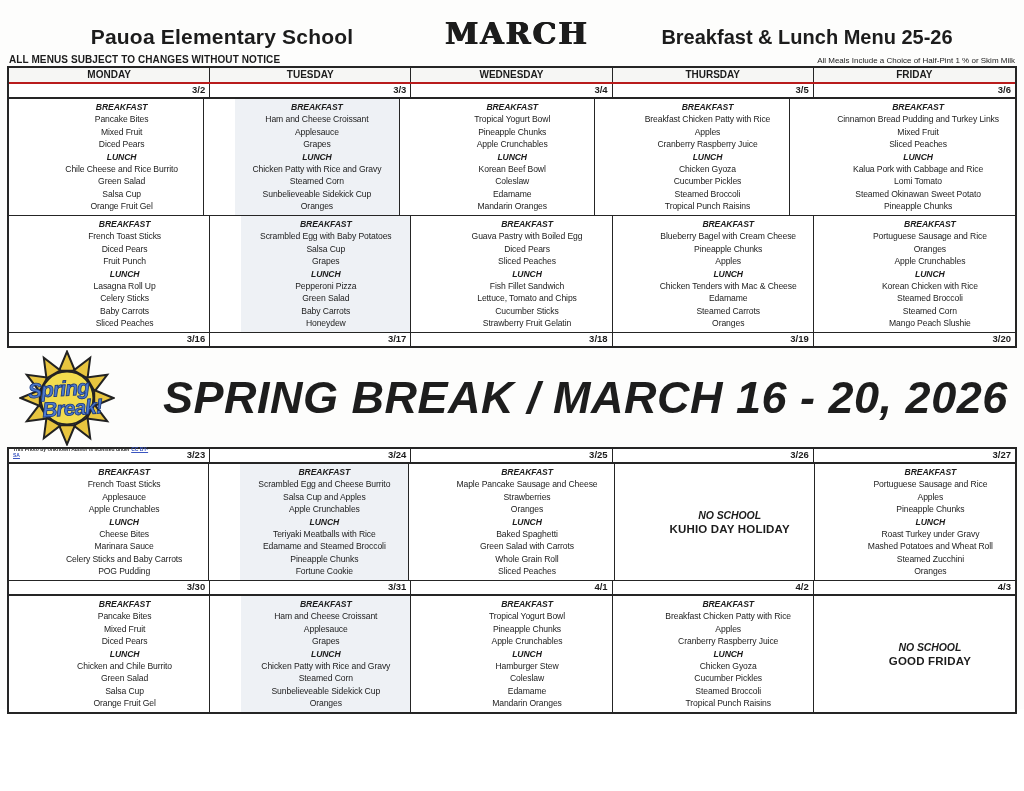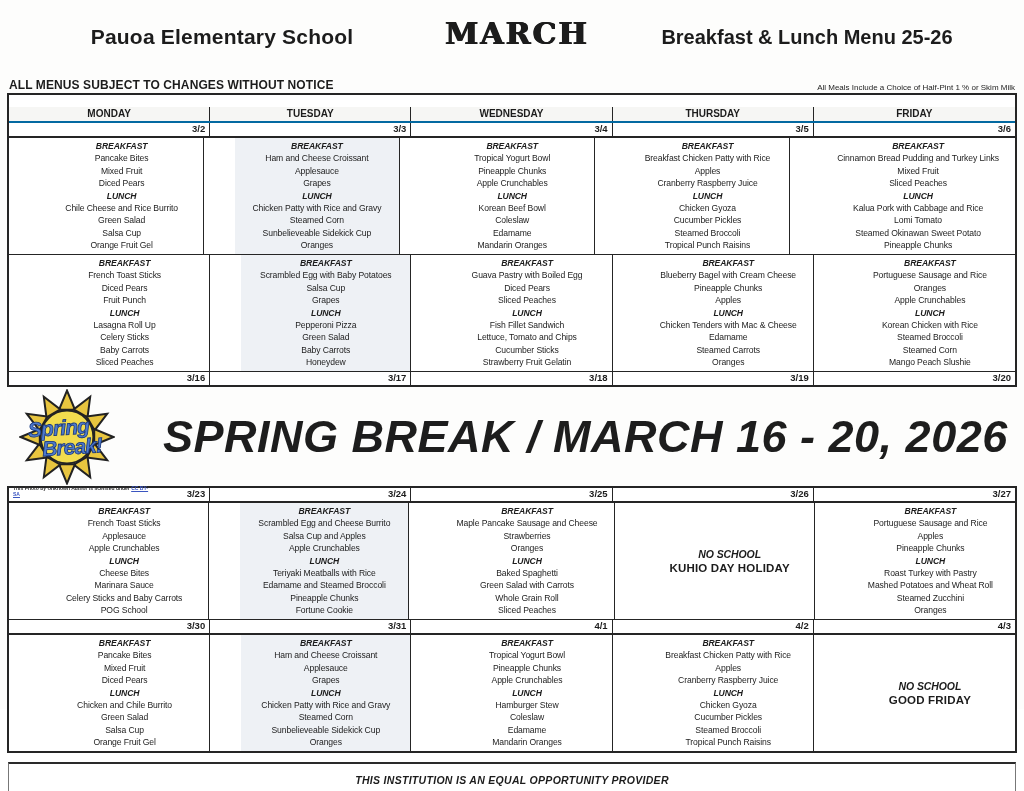--- a/index.html
+++ b/index.html
@@ -7,27 +7,27 @@
   body { font-family:"Liberation Sans", sans-serif; color:#1c1c1c; }
   .page { position:relative; width:1024px; height:709px; padding:16px 7px 0 7px; background:#fdfdfc; }
 
   
   .topbar { display:grid; grid-template-columns:430px 160px 1fr; align-items:baseline; }
   .school { text-align:center; font-size:21px; font-weight:700; letter-spacing:0.2px; }
   .month  { text-align:center; font-family:"DejaVu Serif", serif; font-weight:700; font-size:30px;
             letter-spacing:2px; text-shadow:0.7px 0 currentColor, -0.7px 0 currentColor; }
   .mtitle { text-align:center; font-size:20px; font-weight:700; }
   .notes { display:flex; justify-content:space-between; align-items:flex-end; padding:3px 2px 1px 2px; }
-  .note-left  { font-size:12px; font-weight:600; letter-spacing:0.1px;margin-top:24px; }
+  .note-left  { font-size:10px; font-weight:600; letter-spacing:0.1px; }
   .note-right { font-size:8px; }
 
   
   .menu-table { border:2px solid #252525; border-bottom:none; background:#fff; }
   .menu-table.closed { border-bottom:2px solid #252525; }
-  .dayhead-row { display:grid; grid-template-columns:repeat(5,1fr); border-bottom:2px solid #0369a1; background:#f6f6f4;margin-top:12px; }
+  .dayhead-row { display:grid; grid-template-columns:repeat(5,1fr); border-bottom:2px solid #b91c1c; background:#f6f6f4; }
   .dayhead-cell { text-align:center; font-weight:700; font-size:10px; padding:1px 0 2px; border-right:1.5px solid #252525; }
   .dayhead-cell:last-child { border-right:none; }
 
   .date-strip { display:grid; grid-template-columns:repeat(5,1fr); border-bottom:2px solid #252525; }
   .date-cell { position:relative; height:13px; text-align:right; font-weight:700; font-size:9.5px;
                line-height:12px; padding:0 4px; border-right:1.5px solid #252525; }
   .date-cell:last-child { border-right:none; }
 
   .week-row { display:grid; grid-template-columns:repeat(5,1fr); border-bottom:1.5px solid #252525; }
   .week-row.last { border-bottom:none; }
@@ -245,21 +245,21 @@
       <div class="week-row">
         <div class="menu-cell">
           <div class="meal-label">BREAKFAST</div>
           <div class="entree">French Toast Sticks</div>
           <div class="side">Applesauce</div>
           <div class="side">Apple Crunchables</div>
           <div class="meal-label">LUNCH</div>
           <div class="entree">Cheese Bites</div>
           <div class="side">Marinara Sauce</div>
           <div class="side">Celery Sticks and Baby Carrots</div>
-          <div class="side">POG School</div>
+          <div class="side">POG Pudding</div>
         </div>
         <div class="menu-cell tint">
           <div class="meal-label">BREAKFAST</div>
           <div class="entree">Scrambled Egg and Cheese Burrito</div>
           <div class="side">Salsa Cup and Apples</div>
           <div class="side">Apple Crunchables</div>
           <div class="meal-label">LUNCH</div>
           <div class="entree">Teriyaki Meatballs with Rice</div>
           <div class="side">Edamame and Steamed Broccoli</div>
           <div class="side">Pineapple Chunks</div>
@@ -279,21 +279,21 @@
         <div class="menu-cell holiday">
           <div class="no-school">NO SCHOOL</div>
           <div class="holiday-name">KUHIO DAY HOLIDAY</div>
         </div>
         <div class="menu-cell">
           <div class="meal-label">BREAKFAST</div>
           <div class="entree">Portuguese Sausage and Rice</div>
           <div class="side">Apples</div>
           <div class="side">Pineapple Chunks</div>
           <div class="meal-label">LUNCH</div>
-          <div class="entree">Roast Turkey with Pastry</div>
+          <div class="entree">Roast Turkey under Gravy</div>
           <div class="side">Mashed Potatoes and Wheat Roll</div>
           <div class="side">Steamed Zucchini</div>
           <div class="side">Oranges</div>
         </div>
       </div>
       <div class="date-strip">
         <div class="date-cell"><span class="date-label">3/30</span></div>
         <div class="date-cell"><span class="date-label">3/31</span></div>
         <div class="date-cell"><span class="date-label">4/1</span></div>
         <div class="date-cell"><span class="date-label">4/2</span></div>
@@ -344,17 +344,14 @@
           <div class="side">Steamed Broccoli</div>
           <div class="side">Tropical Punch Raisins</div>
         </div>
         <div class="menu-cell holiday">
           <div class="no-school">NO SCHOOL</div>
           <div class="holiday-name">GOOD FRIDAY</div>
         </div>
       </div>
     </div>
 
-  <div class="footer-box">
-    <div class="footer-text">THIS INSTITUTION IS AN EQUAL OPPORTUNITY PROVIDER</div>
-  </div>
 
 </div>
 
 </body></html>

